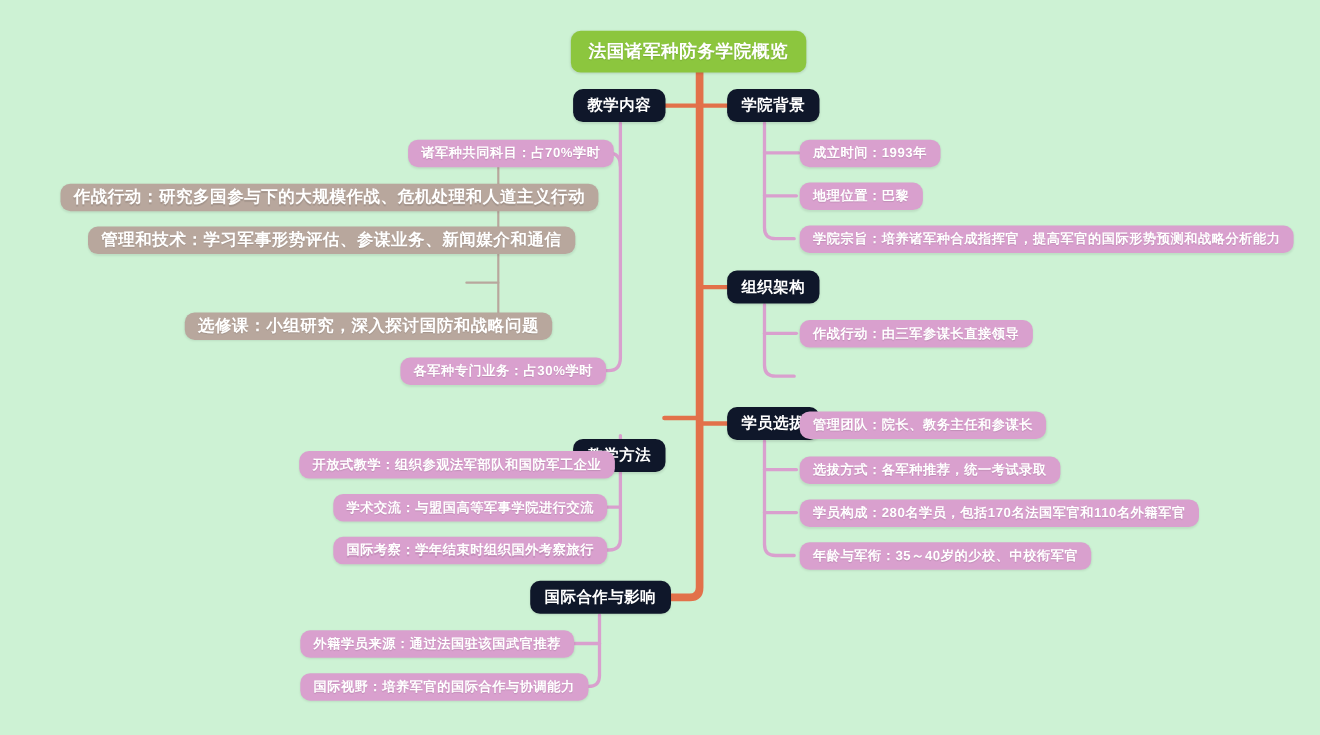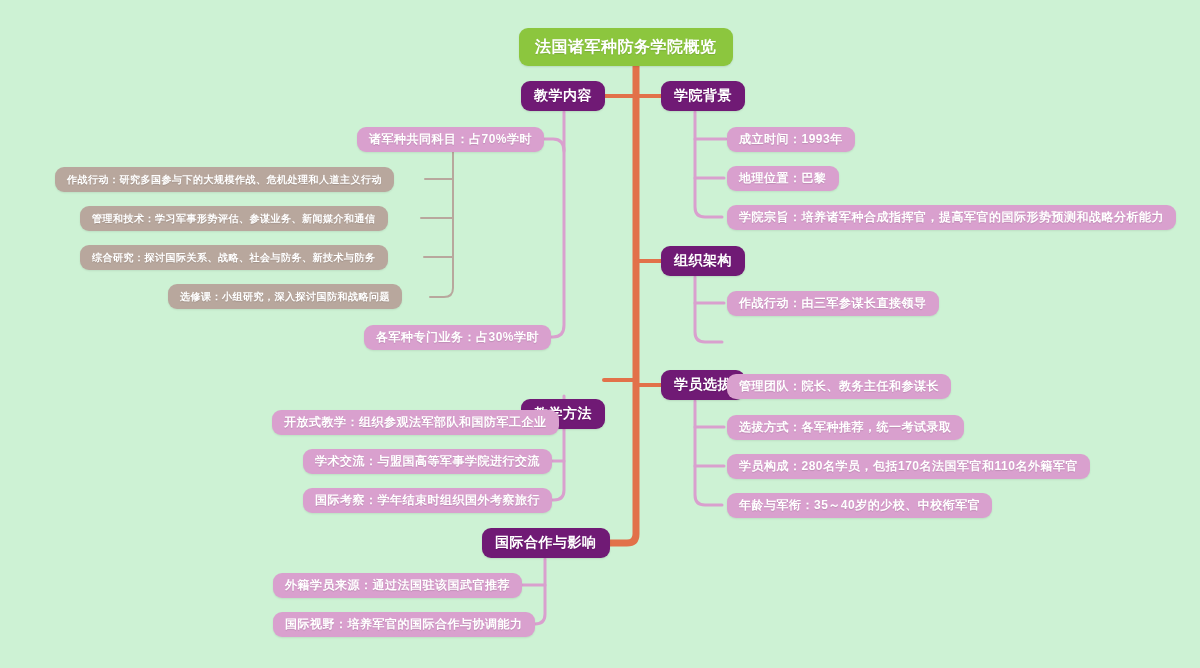--- a/index.html
+++ b/index.html
@@ -40,39 +40,39 @@
   }
   .root {
     background: #8cc63e;
     border-radius: 9px;
     font-size: 16px;
     height: 38px;
     padding: 0 16px;
     box-shadow: 0 1px 2px rgba(0,0,0,0.10);
   }
   .lvl1 {
-    background: #701a75;
+    background: #0f172a;
     border-radius: 9px;
     font-size: 14px;
     height: 30px;
     padding: 0 13px;
     box-shadow: 0 1px 2px rgba(0,0,0,0.10);
   }
   .lvl2 {
     background: #d9a0ce;
     border-radius: 9px;
     font-size: 12px;
     height: 25px;
     padding: 0 12px;
     box-shadow: 0 1px 2px rgba(0,0,0,0.08);
   }
   .lvl3 {
     background: #b8a79d;
     border-radius: 9px;
-    font-size: 10px;
+    font-size: 15px;
     height: 25px;
     padding: 0 12px;
     box-shadow: 0 1px 2px rgba(0,0,0,0.08);
   }
 </style>
 </head>
 <body>
 
 <div id="canvas">
 
@@ -137,39 +137,36 @@
   </div>
 
   <div class="node lvl1" style="left:661px; top:370px;">
     <span>学员选拔</span>
   </div>
 
   <div class="node lvl1" style="left:482px; top:528px;">
     <span>国际合作与影响</span>
   </div>
 
-  <div class="node lvl2" style="left:357px; top:127px;text-align:right;">
+  <div class="node lvl2" style="left:371px; top:127px;text-align:right;">
     <span>诸军种共同科目：占70%学时</span>
   </div>
 
   <div class="node lvl2" style="left:364px; top:325px;">
     <span>各军种专门业务：占30%学时</span>
   </div>
 
   <div class="node lvl3" style="left:55px; top:167px;">
     <span>作战行动：研究多国参与下的大规模作战、危机处理和人道主义行动</span>
   </div>
 
   <div class="node lvl3" style="left:80px; top:206px;">
     <span>管理和技术：学习军事形势评估、参谋业务、新闻媒介和通信</span>
   </div>
 
-  <div class="node lvl3" style="left:80px; top:245px;">
-    <span>综合研究：探讨国际关系、战略、社会与防务、新技术与防务</span>
-  </div>
 
   <div class="node lvl3" style="left:168px; top:284px;">
     <span>选修课：小组研究，深入探讨国防和战略问题</span>
   </div>
 
   <div class="node lvl2" style="left:727px; top:127px;">
     <span>成立时间：1993年</span>
   </div>
 
   <div class="node lvl2" style="left:727px; top:166px;">

